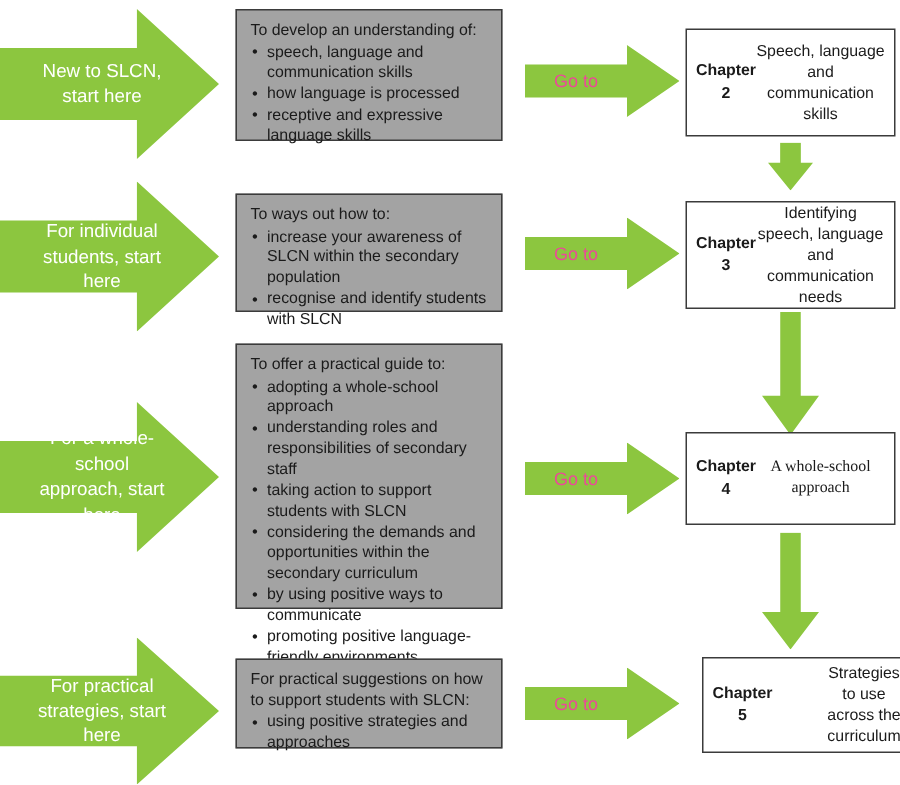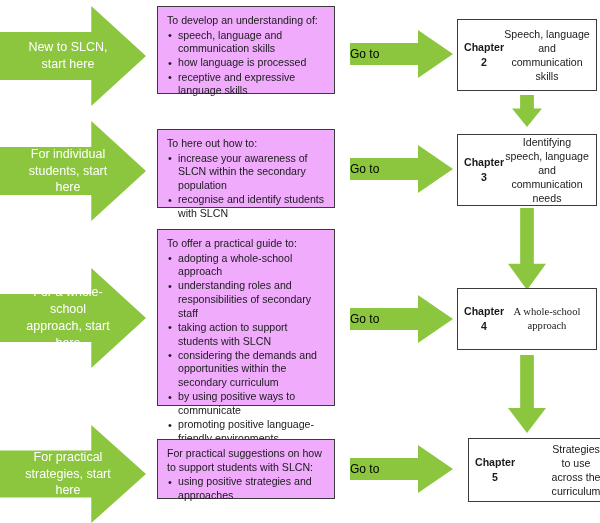--- a/index.html
+++ b/index.html
@@ -42,21 +42,21 @@
     z-index: 2;
     width: 62%;
     padding-right: 4px;
     box-sizing: border-box;
   }
 
   
   .desc-box {
     position: absolute;
     border: 1.6px solid #3b3b3b;
-    background: #f0abfc;
+    background: #a3a3a3;
     box-sizing: border-box;
     padding: 7px 8px 7px 9px;
     font-size: 10.6px;
     line-height: 1.29;
     color: #1a1a1a;
   }
   .desc-box .intro {
     margin: 0 0 1px 0;
   }
   .desc-box ul {
@@ -88,22 +88,22 @@
     position: absolute;
     left: 0; top: 0; right: 0; bottom: 0;
     background: #8CC63F;
     -webkit-clip-path: polygon(0% 27%, 66% 27%, 66% 0%, 100% 50%, 66% 100%, 66% 73%, 0% 73%);
     clip-path: polygon(0% 27%, 66% 27%, 66% 0%, 100% 50%, 66% 100%, 66% 73%, 0% 73%);
   }
   .goto-arrow .label {
     position: relative;
     z-index: 2;
     width: 66%;
-    text-align: left;
-    color: #000000;
+    text-align: center;
+    color: #ec4899;
     font-size: 12px;
     line-height: 1.2;
   }
 
   
   .chapter-box {
     position: absolute;
     border: 1.6px solid #3b3b3b;
     background: #ffffff;
     box-sizing: border-box;
@@ -178,21 +178,21 @@
     <span class="shape"></span>
   </div>
 
   <div class="entry-arrow" style="left:-6px; top:121px; width:152px; height:100px;">
     <span class="shape"></span>
     <span class="label" style="white-space: pre-line;">For individual
 students, start here</span>
   </div>
 
   <div class="desc-box" style="left:157px; top:129px; width:178px; height:79px;">
-    <p class="intro">To here out how to:</p>
+    <p class="intro">To ways out how to:</p>
     <ul>
       <li>increase your awareness of SLCN within the secondary population</li>
       <li>recognise and identify students with SLCN</li>
     </ul>
   </div>
 
   <div class="goto-arrow" style="left:350px; top:145px; width:103px; height:48px;">
     <span class="shape"></span>
     <span class="label">Go to</span>
   </div>

